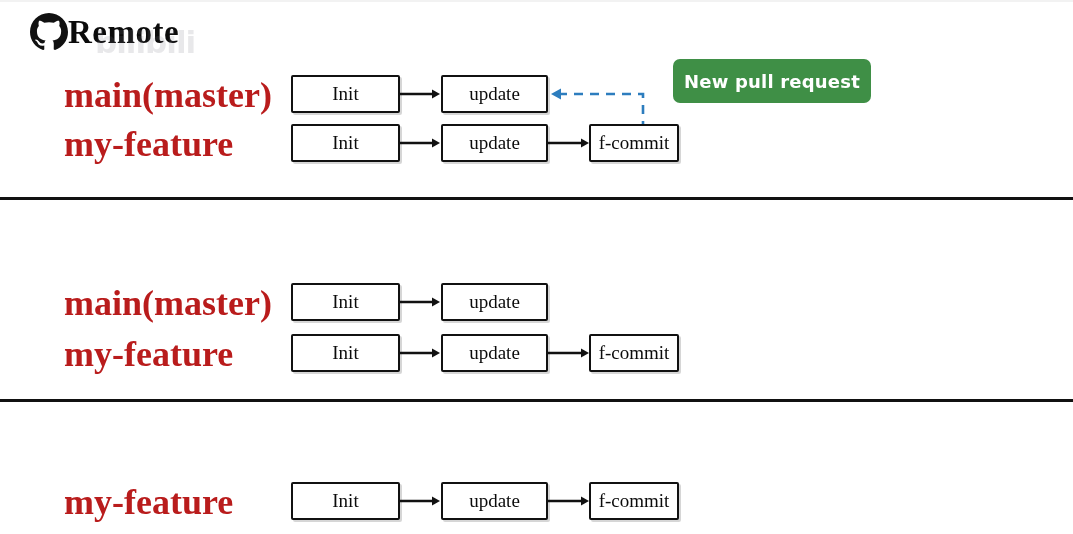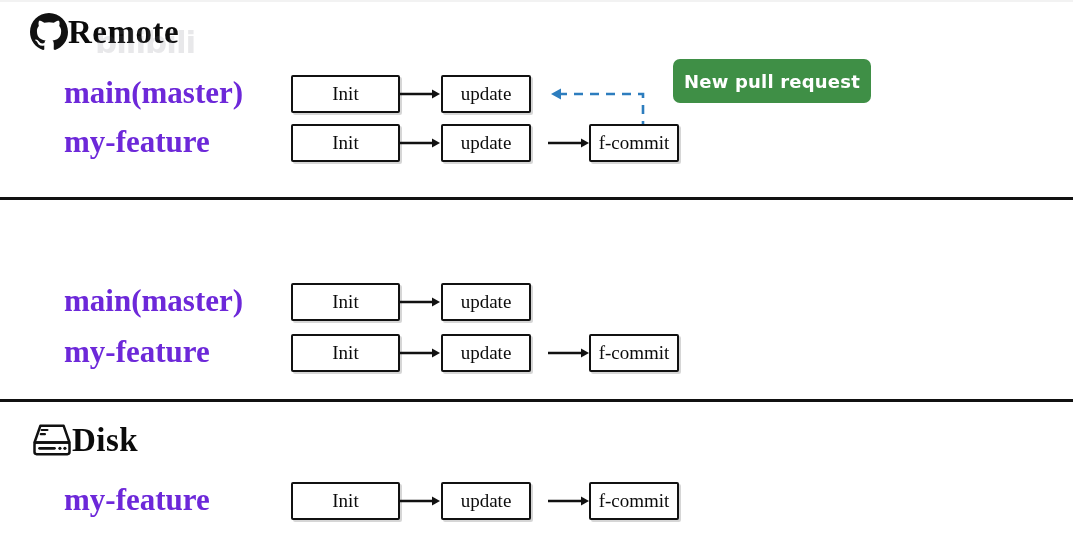--- a/index.html
+++ b/index.html
@@ -77,23 +77,23 @@
     color: rgba(120,120,128,0.17);
     letter-spacing: -1px;
     white-space: nowrap;
     pointer-events: none;
   }
 
   
   .branch-label {
     position: absolute;
     font-family: "Liberation Serif", serif;
-    font-size: 31px;
+    font-size: 36px;
     font-weight: 700;
-    color: #6d28d9;
+    color: #b91c1c;
     white-space: nowrap;
     line-height: 1;
   }
 
   
   .commit-box {
     position: absolute;
     box-sizing: border-box;
     height: 38px;
     background: #ffffff;
@@ -102,21 +102,21 @@
     display: flex;
     align-items: center;
     justify-content: center;
     font-family: "Liberation Serif", serif;
     font-size: 19px;
     color: #0b0b0b;
     box-shadow: 2px 2px 0 rgba(0,0,0,0.16);
     white-space: nowrap;
   }
   .box-w-init   { width: 109px; }
-  .box-w-update { width: 90px; }
+  .box-w-update { width: 107px; }
   .box-w-fc     { width: 90px; }
 
   
   .arrow {
     position: absolute;
     height: 12px;
     pointer-events: none;
   }
   .arrow svg { display: block; }
 
@@ -253,34 +253,20 @@
     <svg width="42" height="12" viewBox="0 0 42 12">
       <line x1="0" y1="6" x2="33" y2="6" stroke="#111111" stroke-width="2.4"></line>
       <path d="M33 1.5 L41 6 L33 10.5 Z" fill="#111111"></path>
     </svg>
   </div>
 
   <div class="commit-box box-w-fc" style="left:589px; top:334px;">f-commit</div>
 
   <div class="divider" id="divider-2"></div>
 
-  <div class="section-header" id="header-disk">
-    <span class="section-icon">
-      <svg width="40" height="36" viewBox="0 0 48 42" aria-hidden="true">
-        <path d="M10 4 L38 4 L45 24 L3 24 Z" fill="none" stroke="#111111" stroke-width="3" stroke-linejoin="round"></path>
-        <rect x="3" y="24" width="42" height="14" rx="2.5" fill="none" stroke="#111111" stroke-width="3"></rect>
-        <line x1="9" y1="31" x2="27" y2="31" stroke="#111111" stroke-width="3.2" stroke-linecap="round"></line>
-        <circle cx="33.5" cy="31" r="1.9" fill="#111111"></circle>
-        <circle cx="39.5" cy="31" r="1.9" fill="#111111"></circle>
-        <line x1="11.5" y1="9" x2="18.5" y2="9" stroke="#111111" stroke-width="2.6" stroke-linecap="round"></line>
-        <line x1="10.5" y1="14" x2="15.5" y2="14" stroke="#111111" stroke-width="2.6" stroke-linecap="round"></line>
-      </svg>
-    </span>
-    <span class="section-title">Disk</span>
-  </div>
 
   <div class="branch-label" style="left:64px; top:484px;">my-feature</div>
 
   <div class="commit-box box-w-init" style="left:291px; top:482px;">Init</div>
 
   <div class="arrow" style="left:399px; top:495px; width:42px;">
     <svg width="42" height="12" viewBox="0 0 42 12">
       <line x1="0" y1="6" x2="33" y2="6" stroke="#111111" stroke-width="2.4"></line>
       <path d="M33 1.5 L41 6 L33 10.5 Z" fill="#111111"></path>
     </svg>

